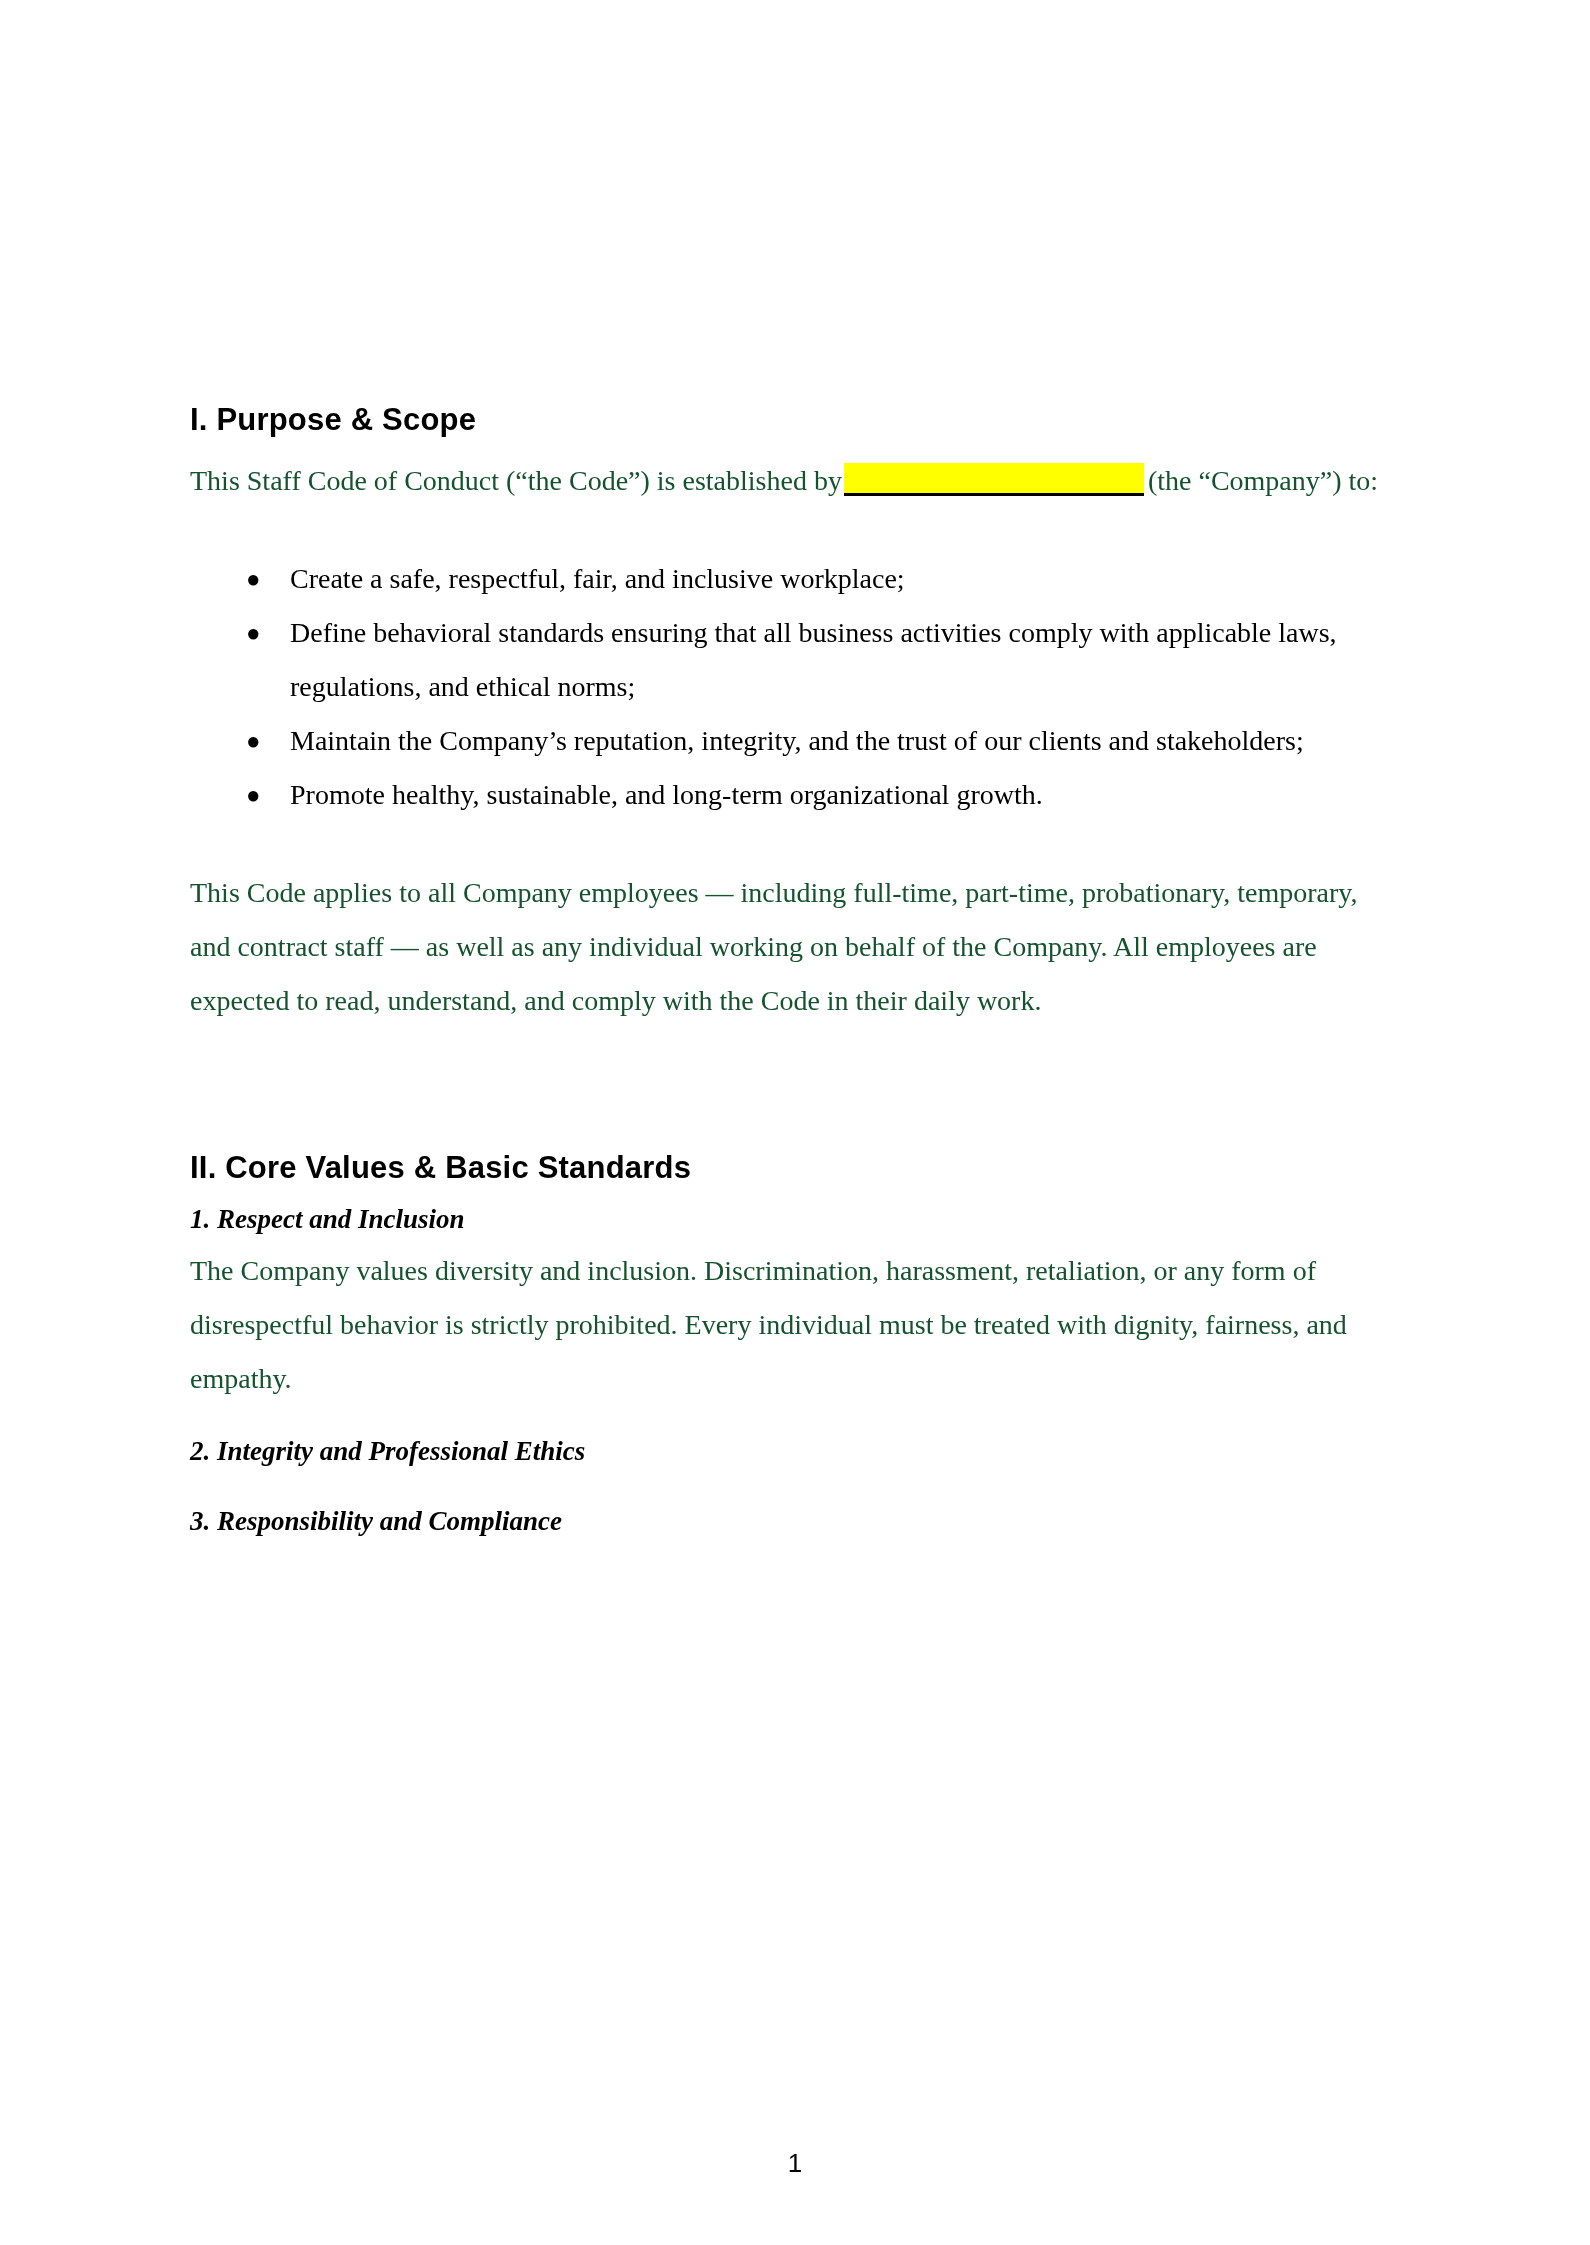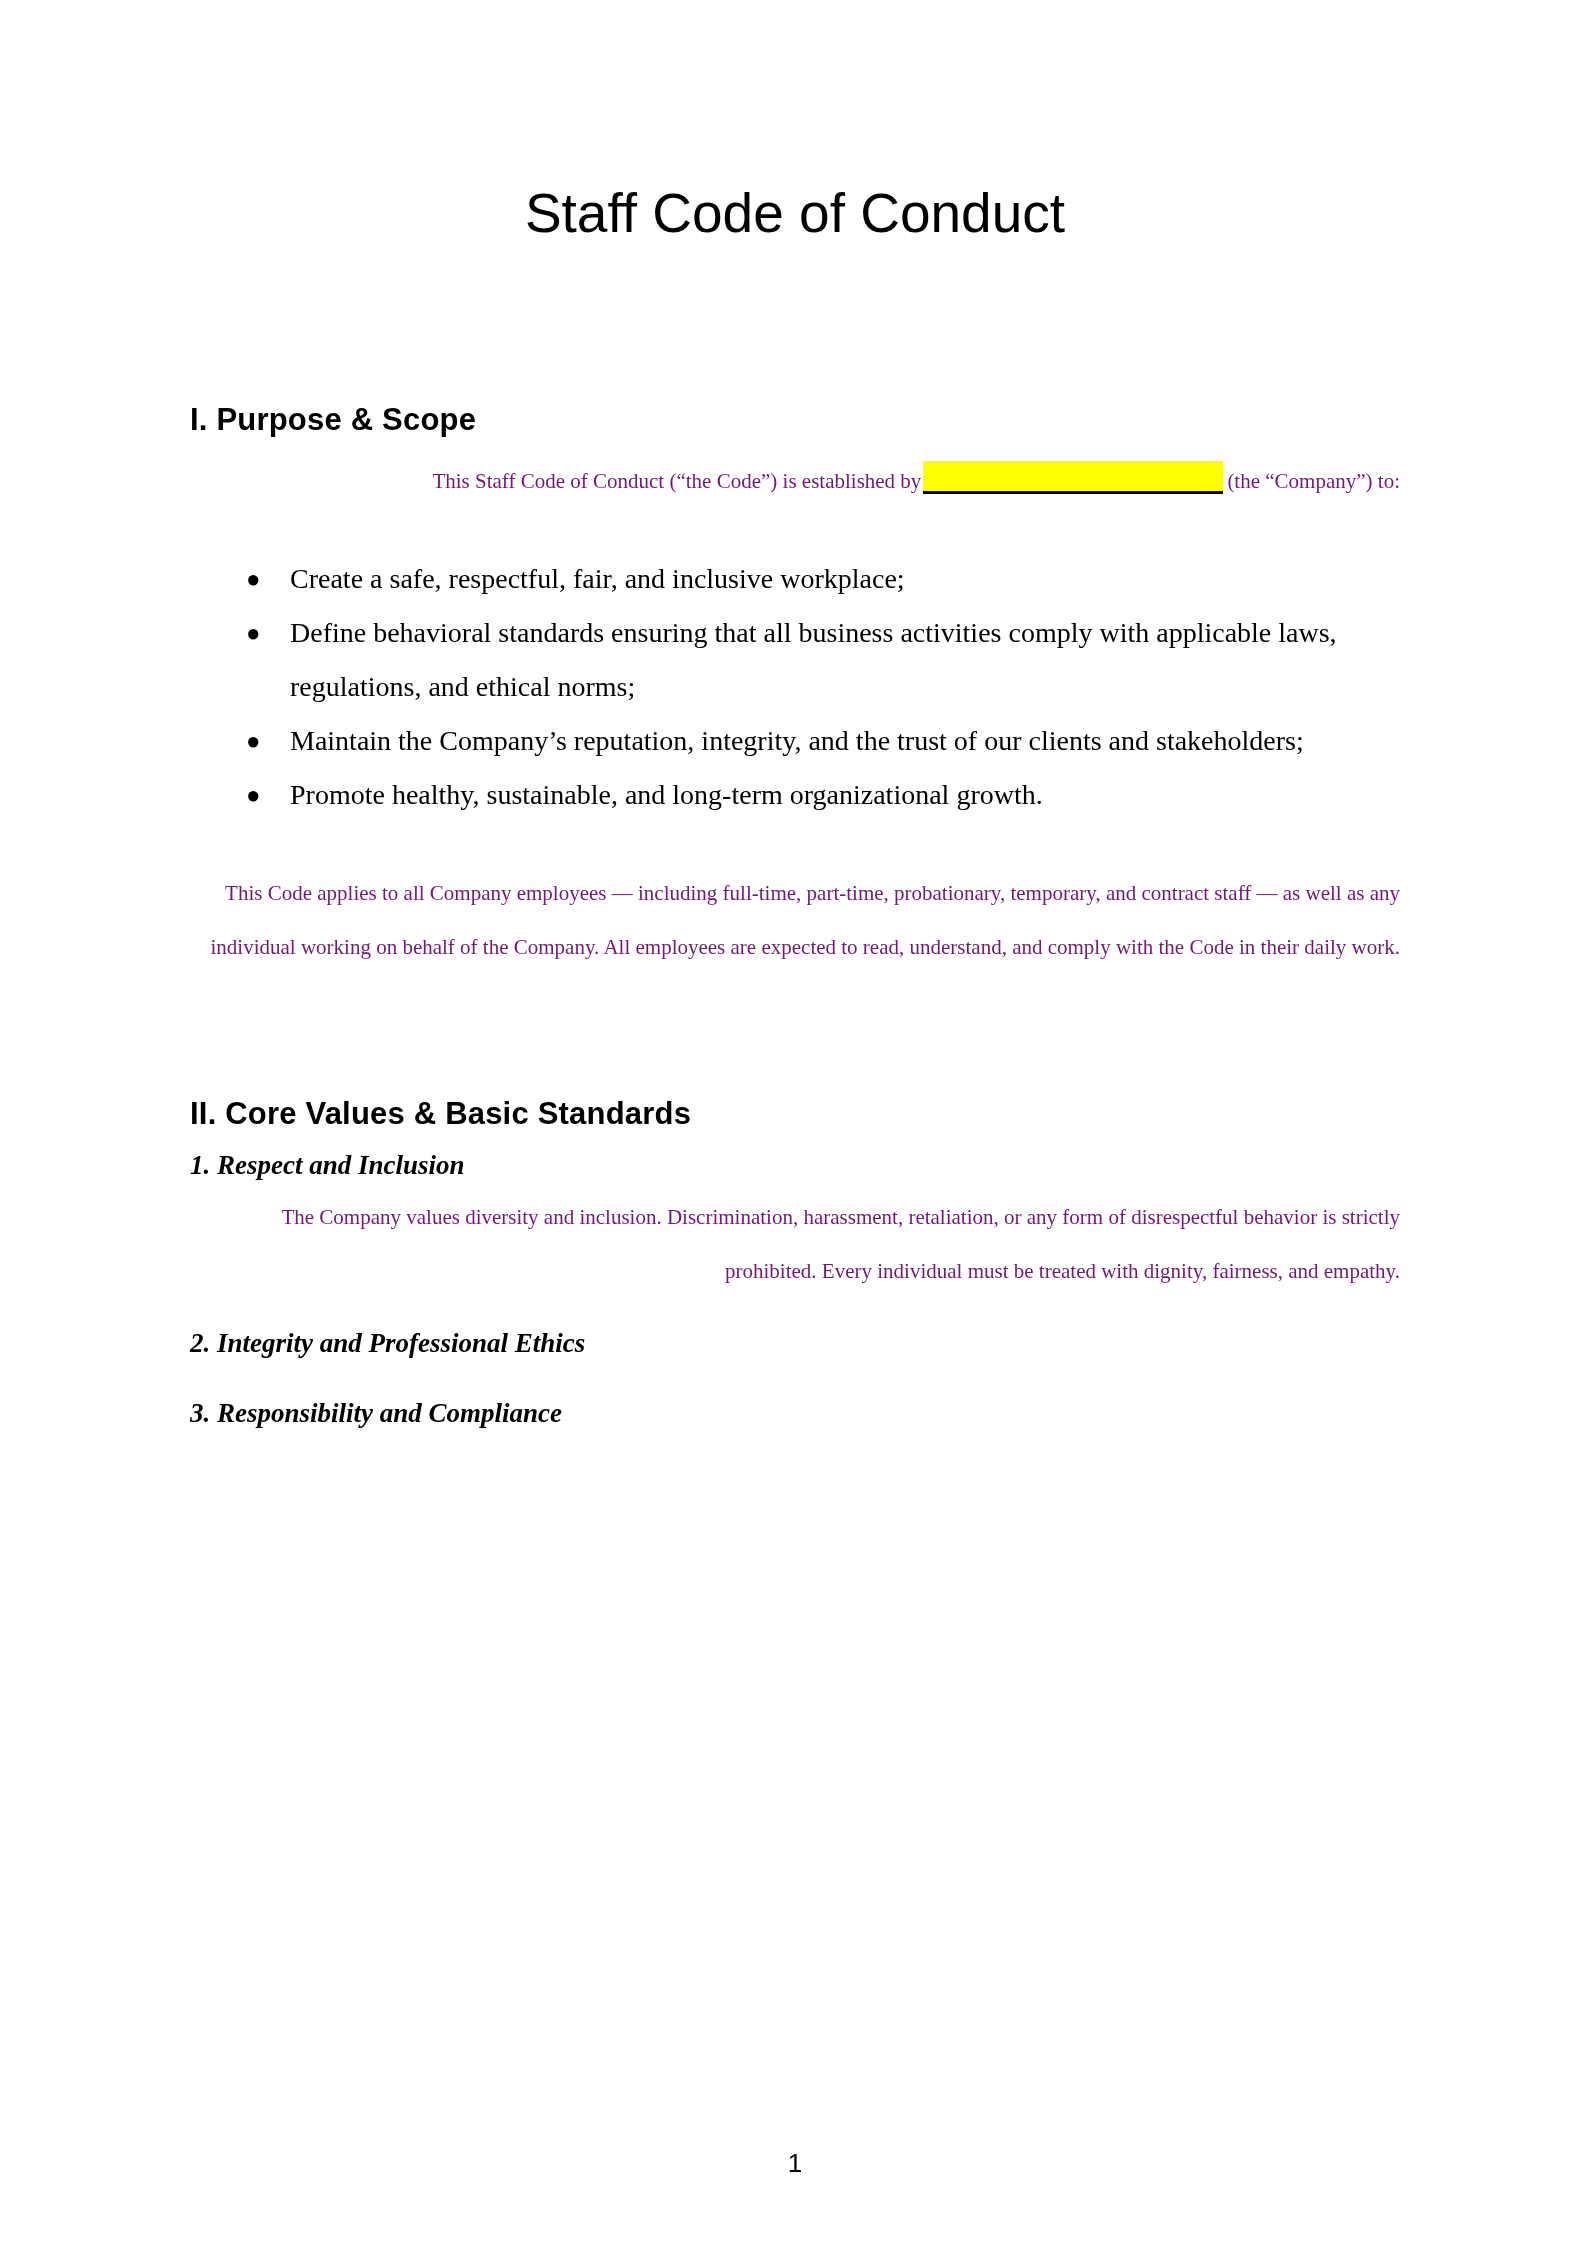--- a/index.html
+++ b/index.html
@@ -50,25 +50,25 @@
     font-weight: bold;
     font-size: 27px;
     line-height: 34px;
     color: #000000;
     margin: 0 0 8px 0;
     font-style: italic;
   }
   p.body-text {
     font-family: "Liberation Serif", serif;
     font-weight: 400;
-    font-size: 21px;
+    font-size: 28px;
     line-height: 54px;
-    color: #701a75;
+    color: #14532d;
     margin: 0;
-    text-align: right;
+    text-align: left;
   }
   ul.bullet-list {
     list-style: none;
     margin: 0;
     padding: 0;
   }
   ul.bullet-list li {
     position: relative;
     font-family: "Liberation Serif", serif;
     font-size: 28px;
@@ -105,21 +105,20 @@
     font-family: "Liberation Sans", sans-serif;
     font-size: 26px;
     color: #000000;
   }
 </style>
 </head>
 <body>
 
 <div class="page">
 
-  <div class="doc-title">Staff Code of Conduct</div>
 
   <div class="content">
 
     <h2 class="section-heading">I. Purpose &amp; Scope</h2>
 
     <p class="body-text"><span>This Staff Code of Conduct (“the Code”) is established by</span><span class="fill-blank" title="company-name-blank"></span><span>(the “Company”) to:</span></p>
 
     <div class="gap-med"></div>
 
     <ul class="bullet-list">

